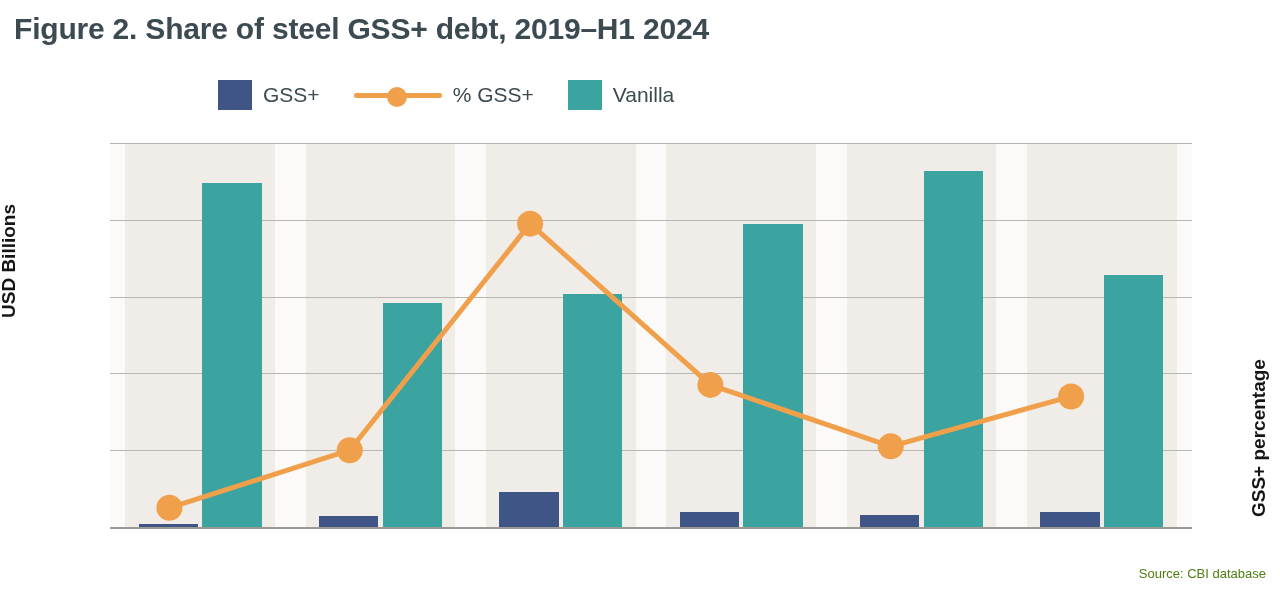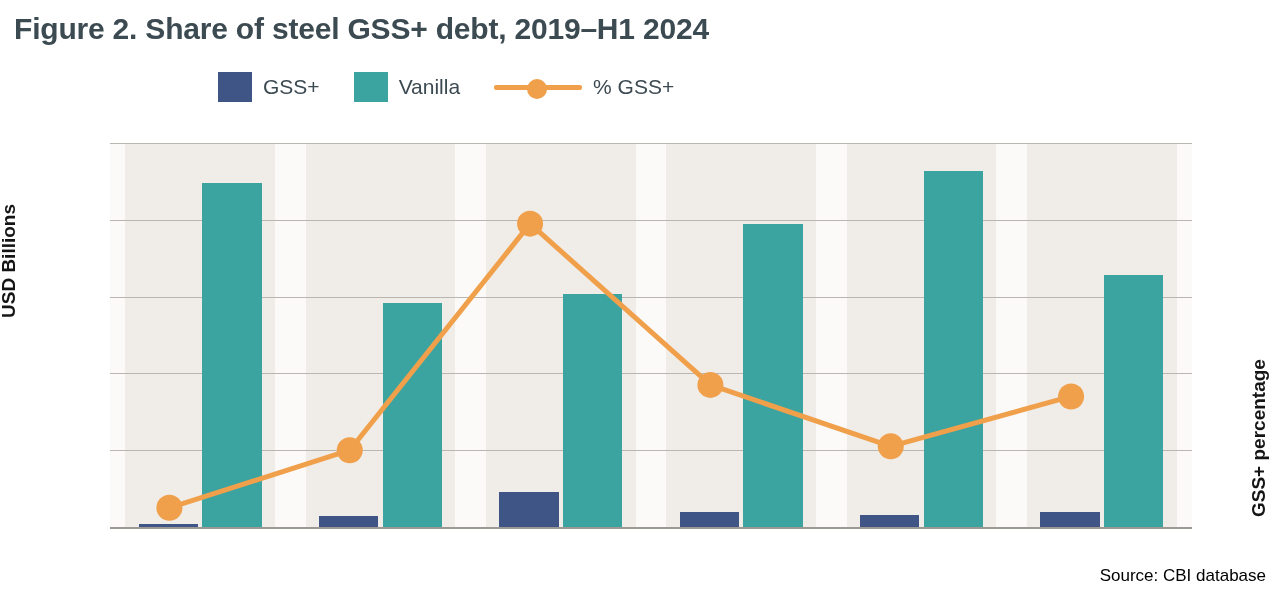--- a/index.html
+++ b/index.html
@@ -18,21 +18,21 @@
   #title{
     position:absolute;left:14px;top:12px;
     font-size:30px;
     font-weight:700;
     letter-spacing:-0.2px;
     color:#3c4a52;
     white-space:nowrap;
   }
   
   #legend{
-    position:absolute;left:218px;top:72px;
+    position:absolute;left:218px;top:80px;
     display:flex;align-items:center;gap:34px;
     height:30px;
   }
   .legend-item{display:flex;align-items:center;gap:11px;}
   .legend-swatch{width:34px;height:30px;display:block;}
   .legend-line{width:88px;height:30px;position:relative;display:block;}
   .legend-line .lg-bar{
     position:absolute;left:0;top:13px;width:88px;height:5px;border-radius:2px;
   }
   .legend-line .lg-dot{
@@ -66,46 +66,46 @@
   }
   #ylabel-right{
     position:absolute;left:1248px;top:517px;
     font-size:19px;font-weight:700;color:#151515;
     transform:rotate(-90deg);transform-origin:left top;
     white-space:nowrap;
   }
   
   #source{
     position:absolute;right:14px;top:566px;
-    font-size:17px;color:#000000;white-space:nowrap;
+    font-size:13px;color:#4d7c0f;white-space:nowrap;
   }
   #line-layer{position:absolute;left:0;top:0;width:1082px;height:384px;overflow:visible;}
 </style>
 </head>
 <body>
 
 <div id="figure">
 
   <div id="title">Figure 2. Share of steel GSS+ debt, 2019–H1 2024</div>
 
   <div id="legend">
     <div class="legend-item">
       <span class="legend-swatch" style="background:#3e5585"></span>
       <span class="legend-label">GSS+</span>
     </div>
     <div class="legend-item">
-      <span class="legend-swatch" style="background:#3ba3a0"></span>
-      <span class="legend-label">Vanilla</span>
-    </div>
-    <div class="legend-item">
       <span class="legend-line">
         <span class="lg-bar" style="background:#f0a04b"></span>
         <span class="lg-dot" style="background:#f0a04b"></span>
       </span>
       <span class="legend-label">% GSS+</span>
+    </div>
+    <div class="legend-item">
+      <span class="legend-swatch" style="background:#3ba3a0"></span>
+      <span class="legend-label">Vanilla</span>
     </div>
   </div>
 
   <div id="ylabel-left">USD Billions</div>
   <div id="ylabel-right">GSS+ percentage</div>
 
   <div id="plot">
     <div id="plot-bg"></div>
     <div id="bands">
         <div class="band" style="left: 15.3283px; width: 149.677px;"></div>

